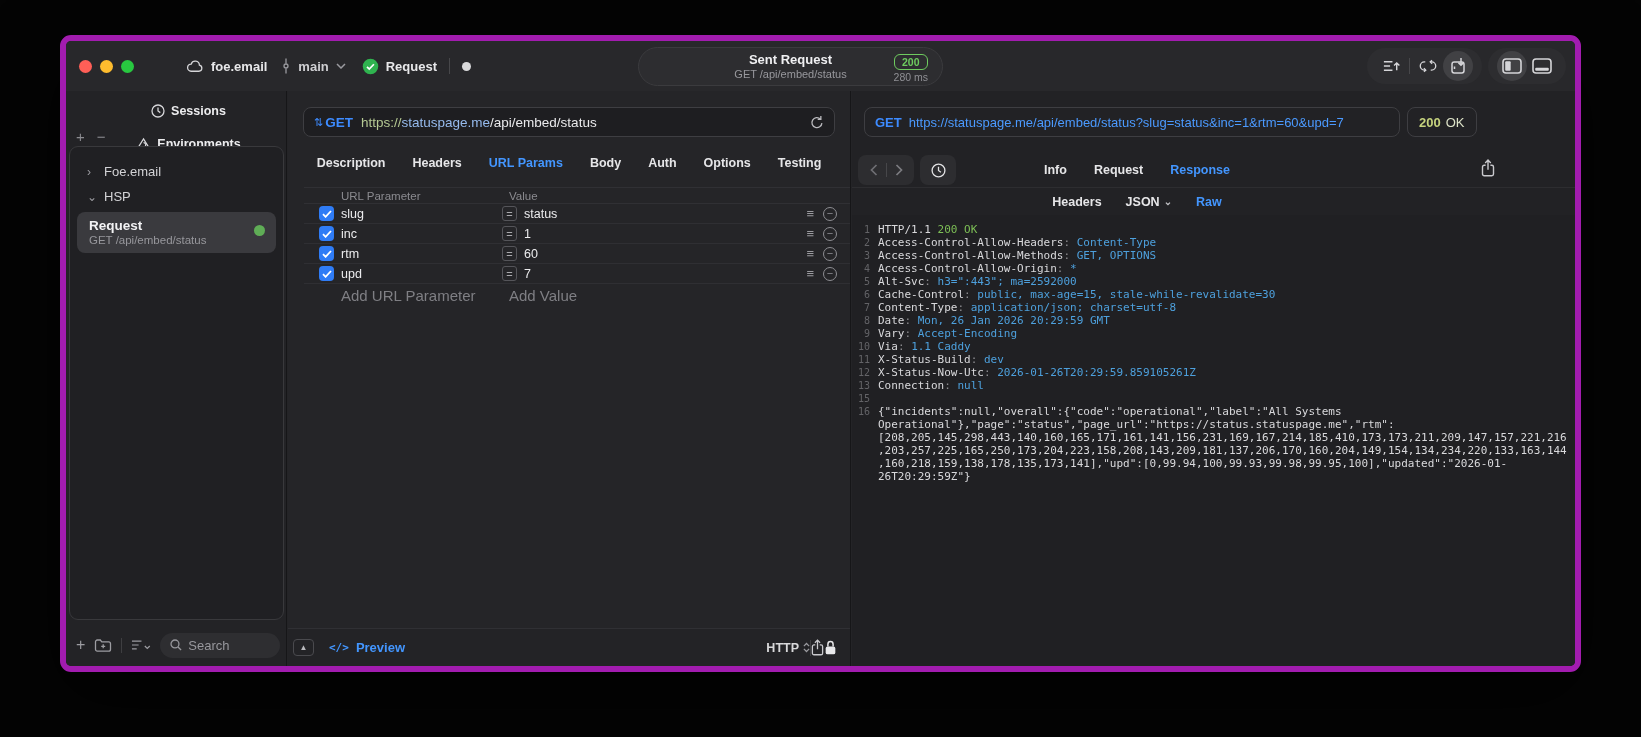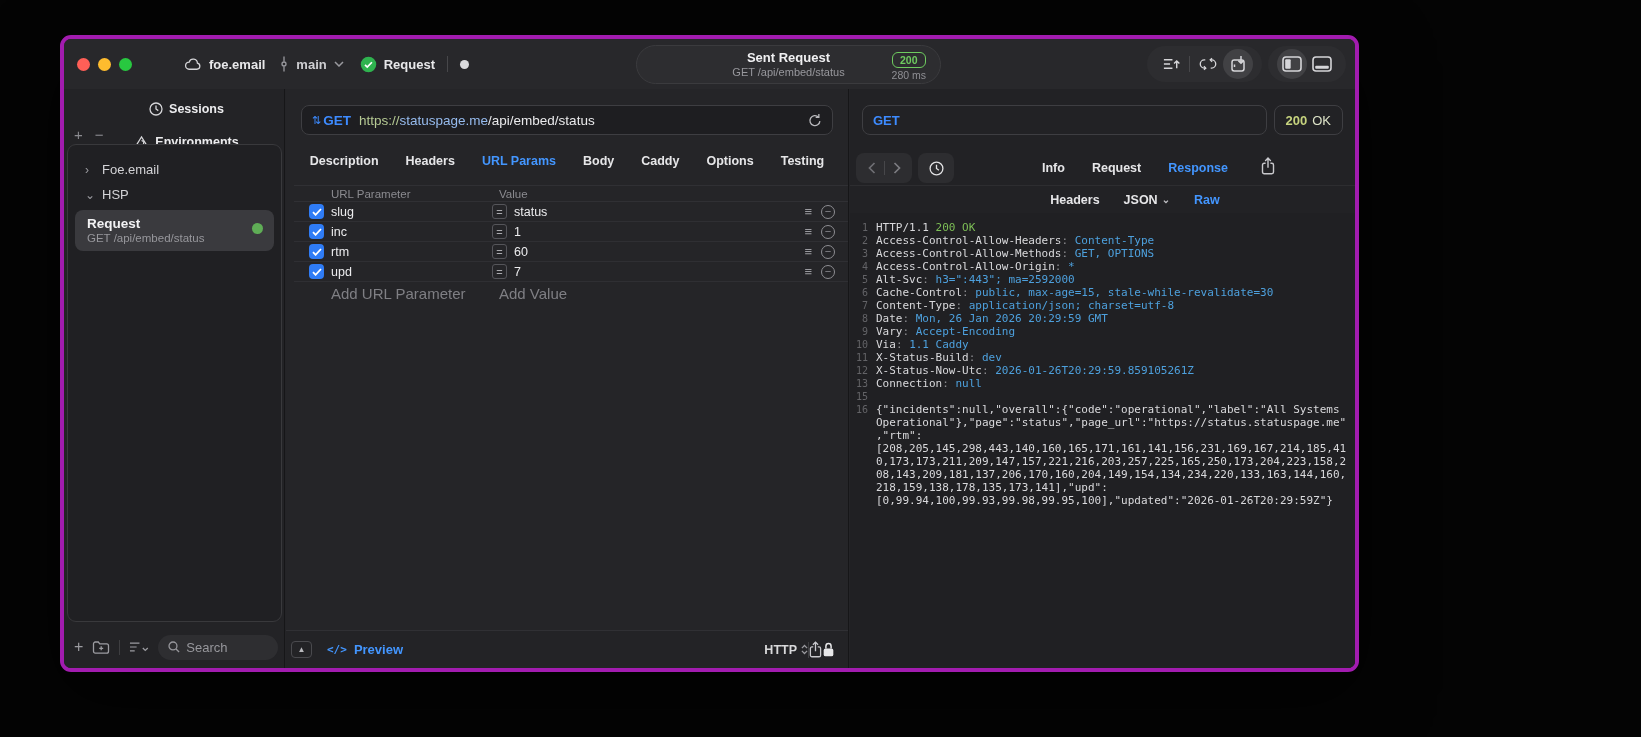--- a/index.html
+++ b/index.html
@@ -4,22 +4,22 @@
 <style>
   :root{
     --accent:#4396ff; --method-blue:#3d8bff; --success-green:#2fb34f;
     --badge-green:#6ecb5f; --resp-green:#7dbf56; --resp-blue:#4da0dd;
     --olive:#c6d37e;
   }
   *{margin:0;padding:0;box-sizing:border-box;}
   html,body{width:1641px;height:737px;background:#040404;overflow:hidden;
     font-family:"Liberation Sans",sans-serif;-webkit-font-smoothing:antialiased;}
   .stage{position:relative;width:1641px;height:737px;background:#040404;}
-  .window{position:absolute;left:60px;top:35px;width:1299px;height:637px;
-    background:#242427;border:4px solid #a21caf;border-radius:11px;overflow:hidden;
+  .window{position:absolute;left:60px;top:35px;width:1521px;height:637px;
+    background:#242427;border:6px solid #a21caf;border-radius:11px;overflow:hidden;
     box-shadow:0 24px 70px rgba(0,0,0,.7);}
   
   .titlebar{position:absolute;left:0;top:0;right:0;height:50px;background:#28282b;
     display:flex;align-items:center;}
   .traffic{display:flex;gap:8px;margin-left:13px;}
   .tl{width:13px;height:13px;border-radius:50%;}
   .tl.red{background:#ff5f57}.tl.yellow{background:#febc2e}.tl.green{background:#28c840}
   .tb-item{display:flex;align-items:center;gap:7px;color:#e8e8ea;font-size:13px;font-weight:600;}
   .tb-dim{color:#cfcfd2;font-weight:600;}
   .tb-sep{width:1px;height:16px;background:#47474a;margin:0 12px;}
@@ -75,21 +75,21 @@
   .method-updown{color:var(--method-blue);font-size:11px;margin-right:2px;}
   .method{color:var(--method-blue);font-weight:700;margin-right:8px;}
   .u-scheme{color:#b5c993;}
   .u-host{color:#96bbee;}
   .u-path{color:#eaeaec;}
   .url-refresh{margin-left:auto;color:#b9b9bd;display:flex;}
   .req-tabs{position:absolute;left:0;right:0;top:58px;height:28px;display:flex;gap:27px;
     align-items:center;justify-content:center;}
   .rtab{color:#e6e6e8;font-size:12.5px;font-weight:600;cursor:default;}
   .rtab.active{color:var(--accent);}
-  .param-table{position:absolute;left:8px;right:0;top:96px;}
+  .param-table{position:absolute;left:16px;right:0;top:96px;}
   .pt-head{display:flex;height:17px;border-top:1px solid #303034;border-bottom:1px solid #303034;
     color:#8b8b90;font-size:11.5px;align-items:center;}
   .pt-head .h-name{margin-left:37px;width:168px;}
   .pt-head .h-value{margin-left:0;}
   .param-row{display:flex;align-items:center;height:20px;border-bottom:1px solid #2f2f33;}
   .checkbox{width:15px;height:15px;border-radius:4px;background:#2f7cf6;margin-left:15px;
     display:flex;align-items:center;justify-content:center;flex:none;}
   .param-name{margin-left:7px;width:161px;color:#ececee;font-size:12.5px;flex:none;}
   .eq-box{width:15px;height:15px;border:1px solid #55555a;border-radius:3px;color:#aaaaae;
     font-size:11px;display:flex;align-items:center;justify-content:center;flex:none;}
@@ -347,21 +347,21 @@
               </g>
             </svg>
         </span>
       </div>
 
       <div class="req-tabs" id="request-tabs">
           <span class="rtab">Description</span>
           <span class="rtab">Headers</span>
           <span class="rtab active">URL Params</span>
           <span class="rtab">Body</span>
-          <span class="rtab">Caddy</span>
+          <span class="rtab">Auth</span>
           <span class="rtab">Options</span>
           <span class="rtab">Testing</span>
         </div>
 
       <div class="param-table">
         <div class="pt-head">
           <span class="h-name">URL Parameter</span>
           <span class="h-value">Value</span>
         </div>
         <div id="param-rows">
@@ -462,20 +462,21 @@
               </svg>
           </span>
         </span>
       </div>
     </div>
 
     <div class="rightpane">
       <div class="resp-top">
         <span class="resp-url-pill">
           <span class="m">GET</span>
+          <span class="u">https://statuspage.me/api/embed/status?slug=status&amp;inc=1&amp;rtm=60&amp;upd=7</span>
         </span>
         <span class="resp-status-pill">
           <span class="code">200</span>
           <span class="txt">OK</span>
         </span>
       </div>
 
       <div class="resp-toolbar">
         <span class="nav-group">
           <span class="nav-btn">

